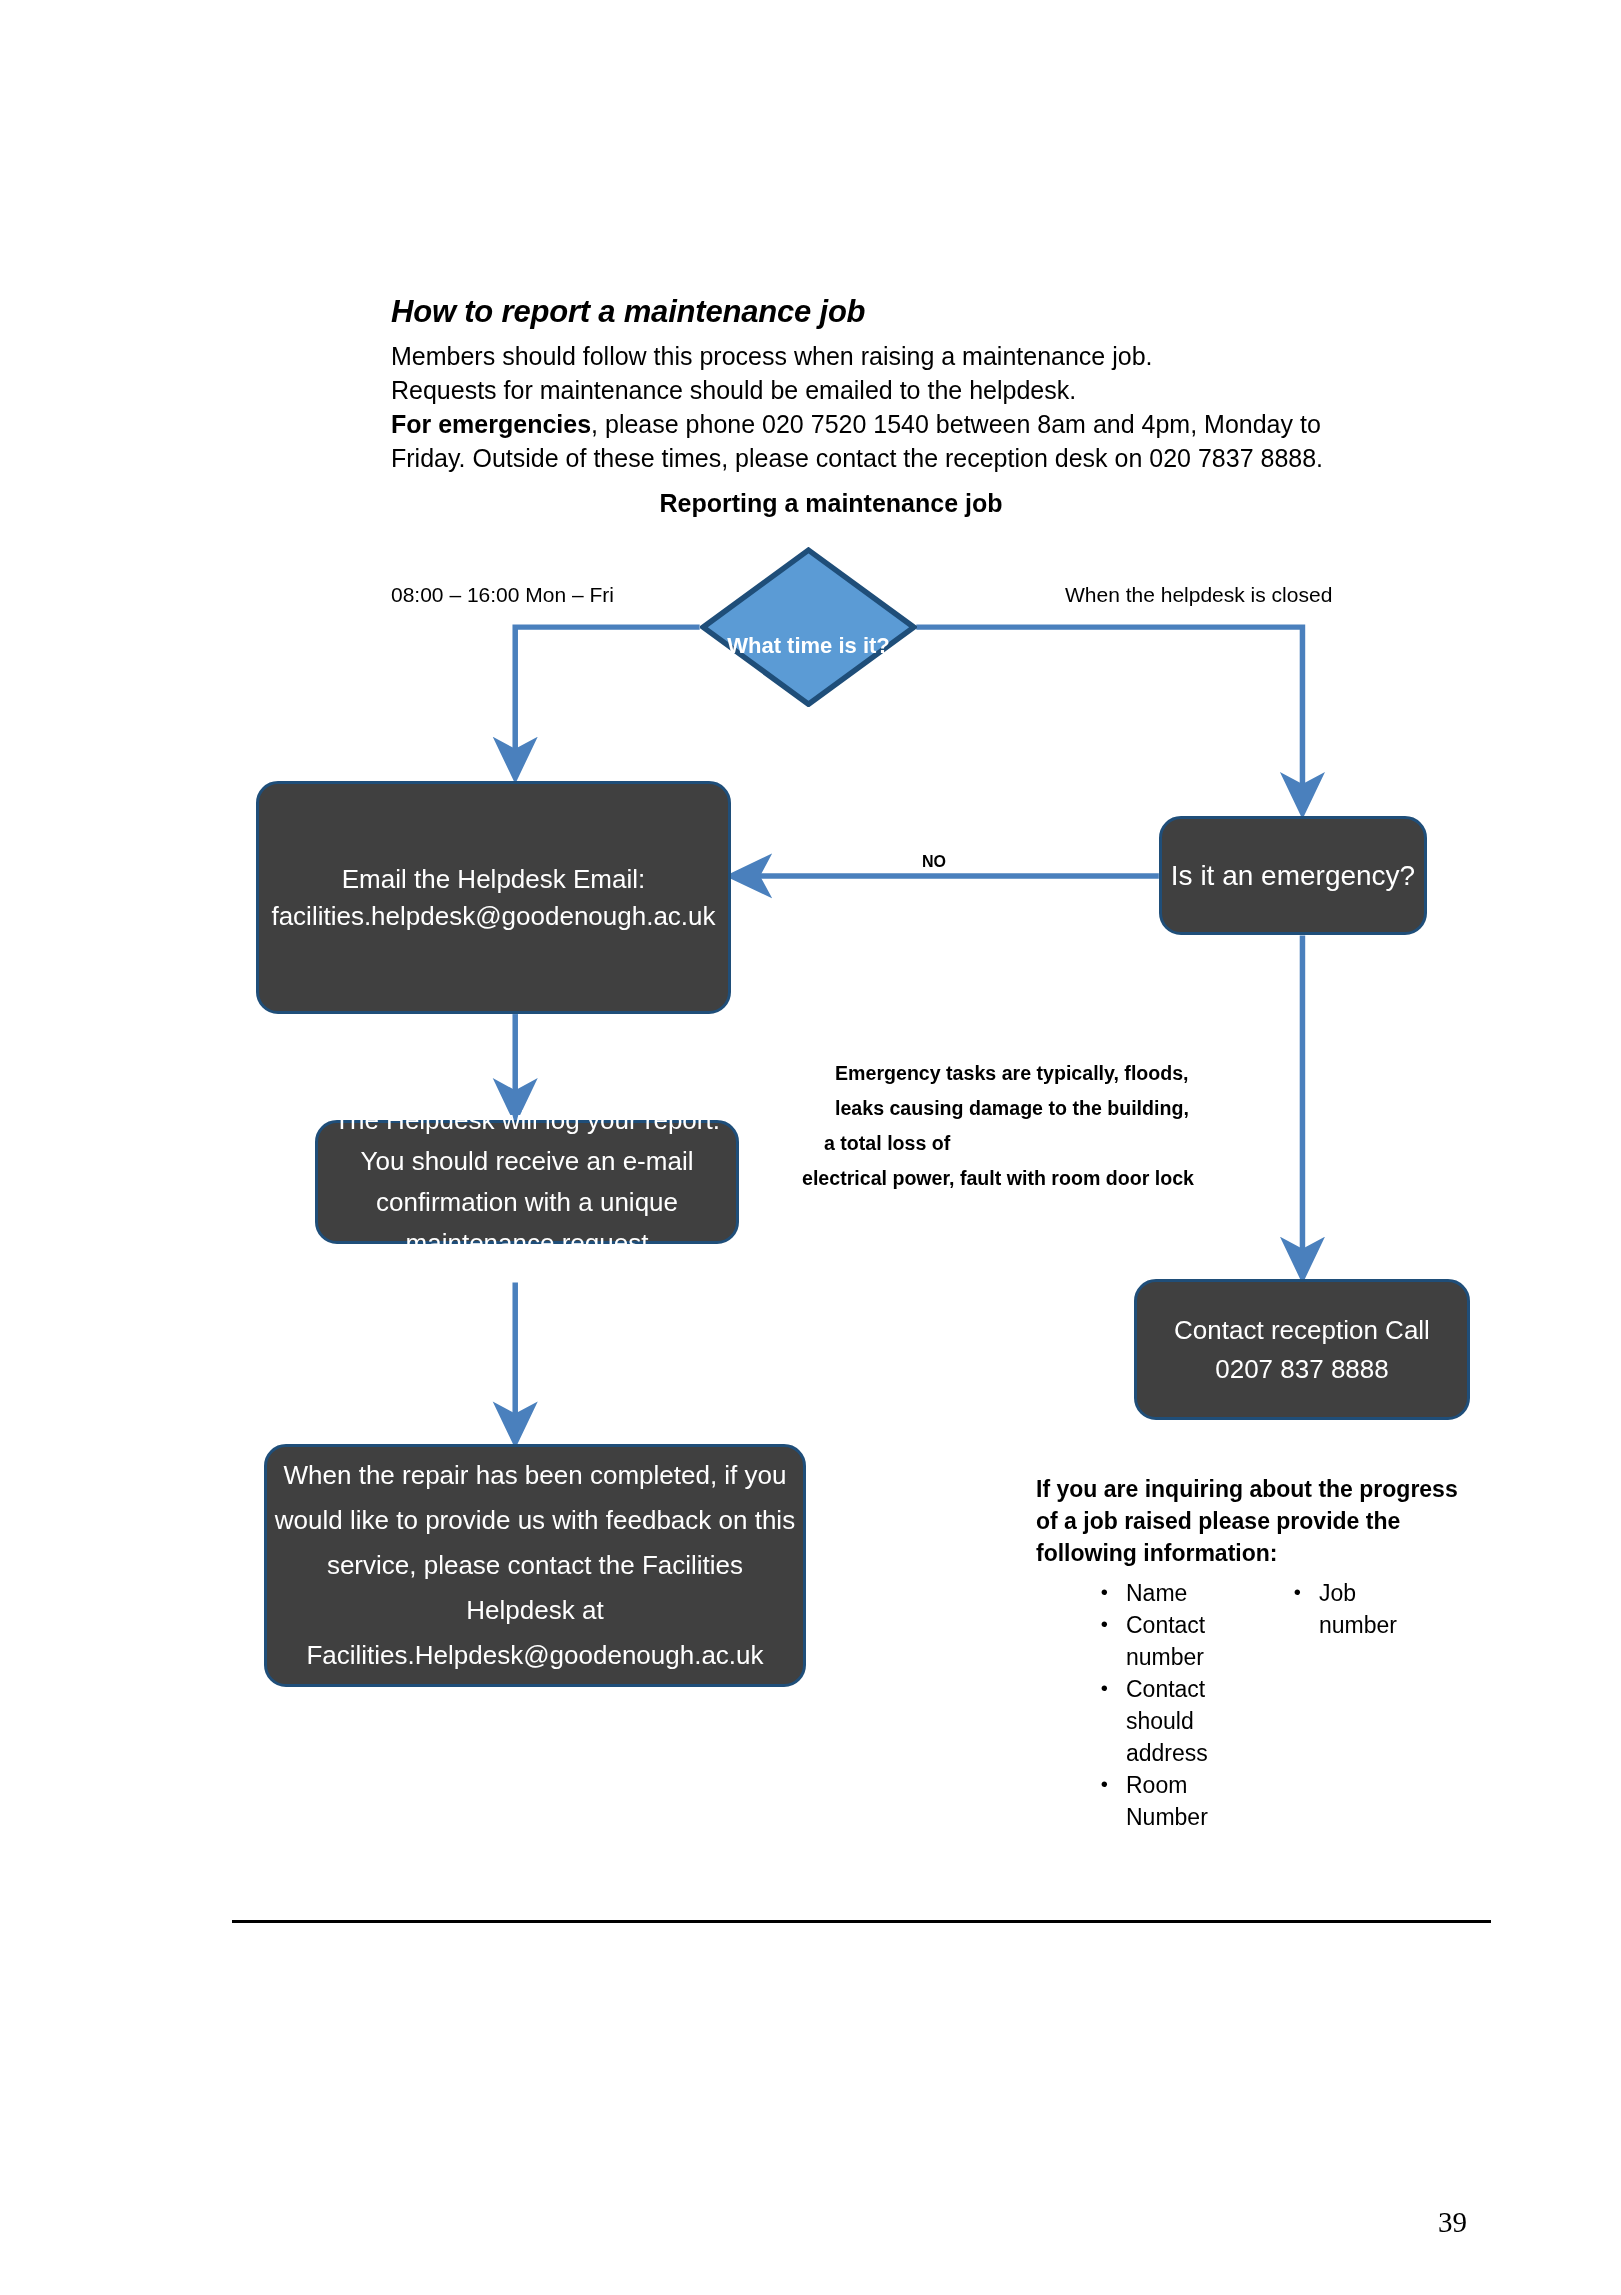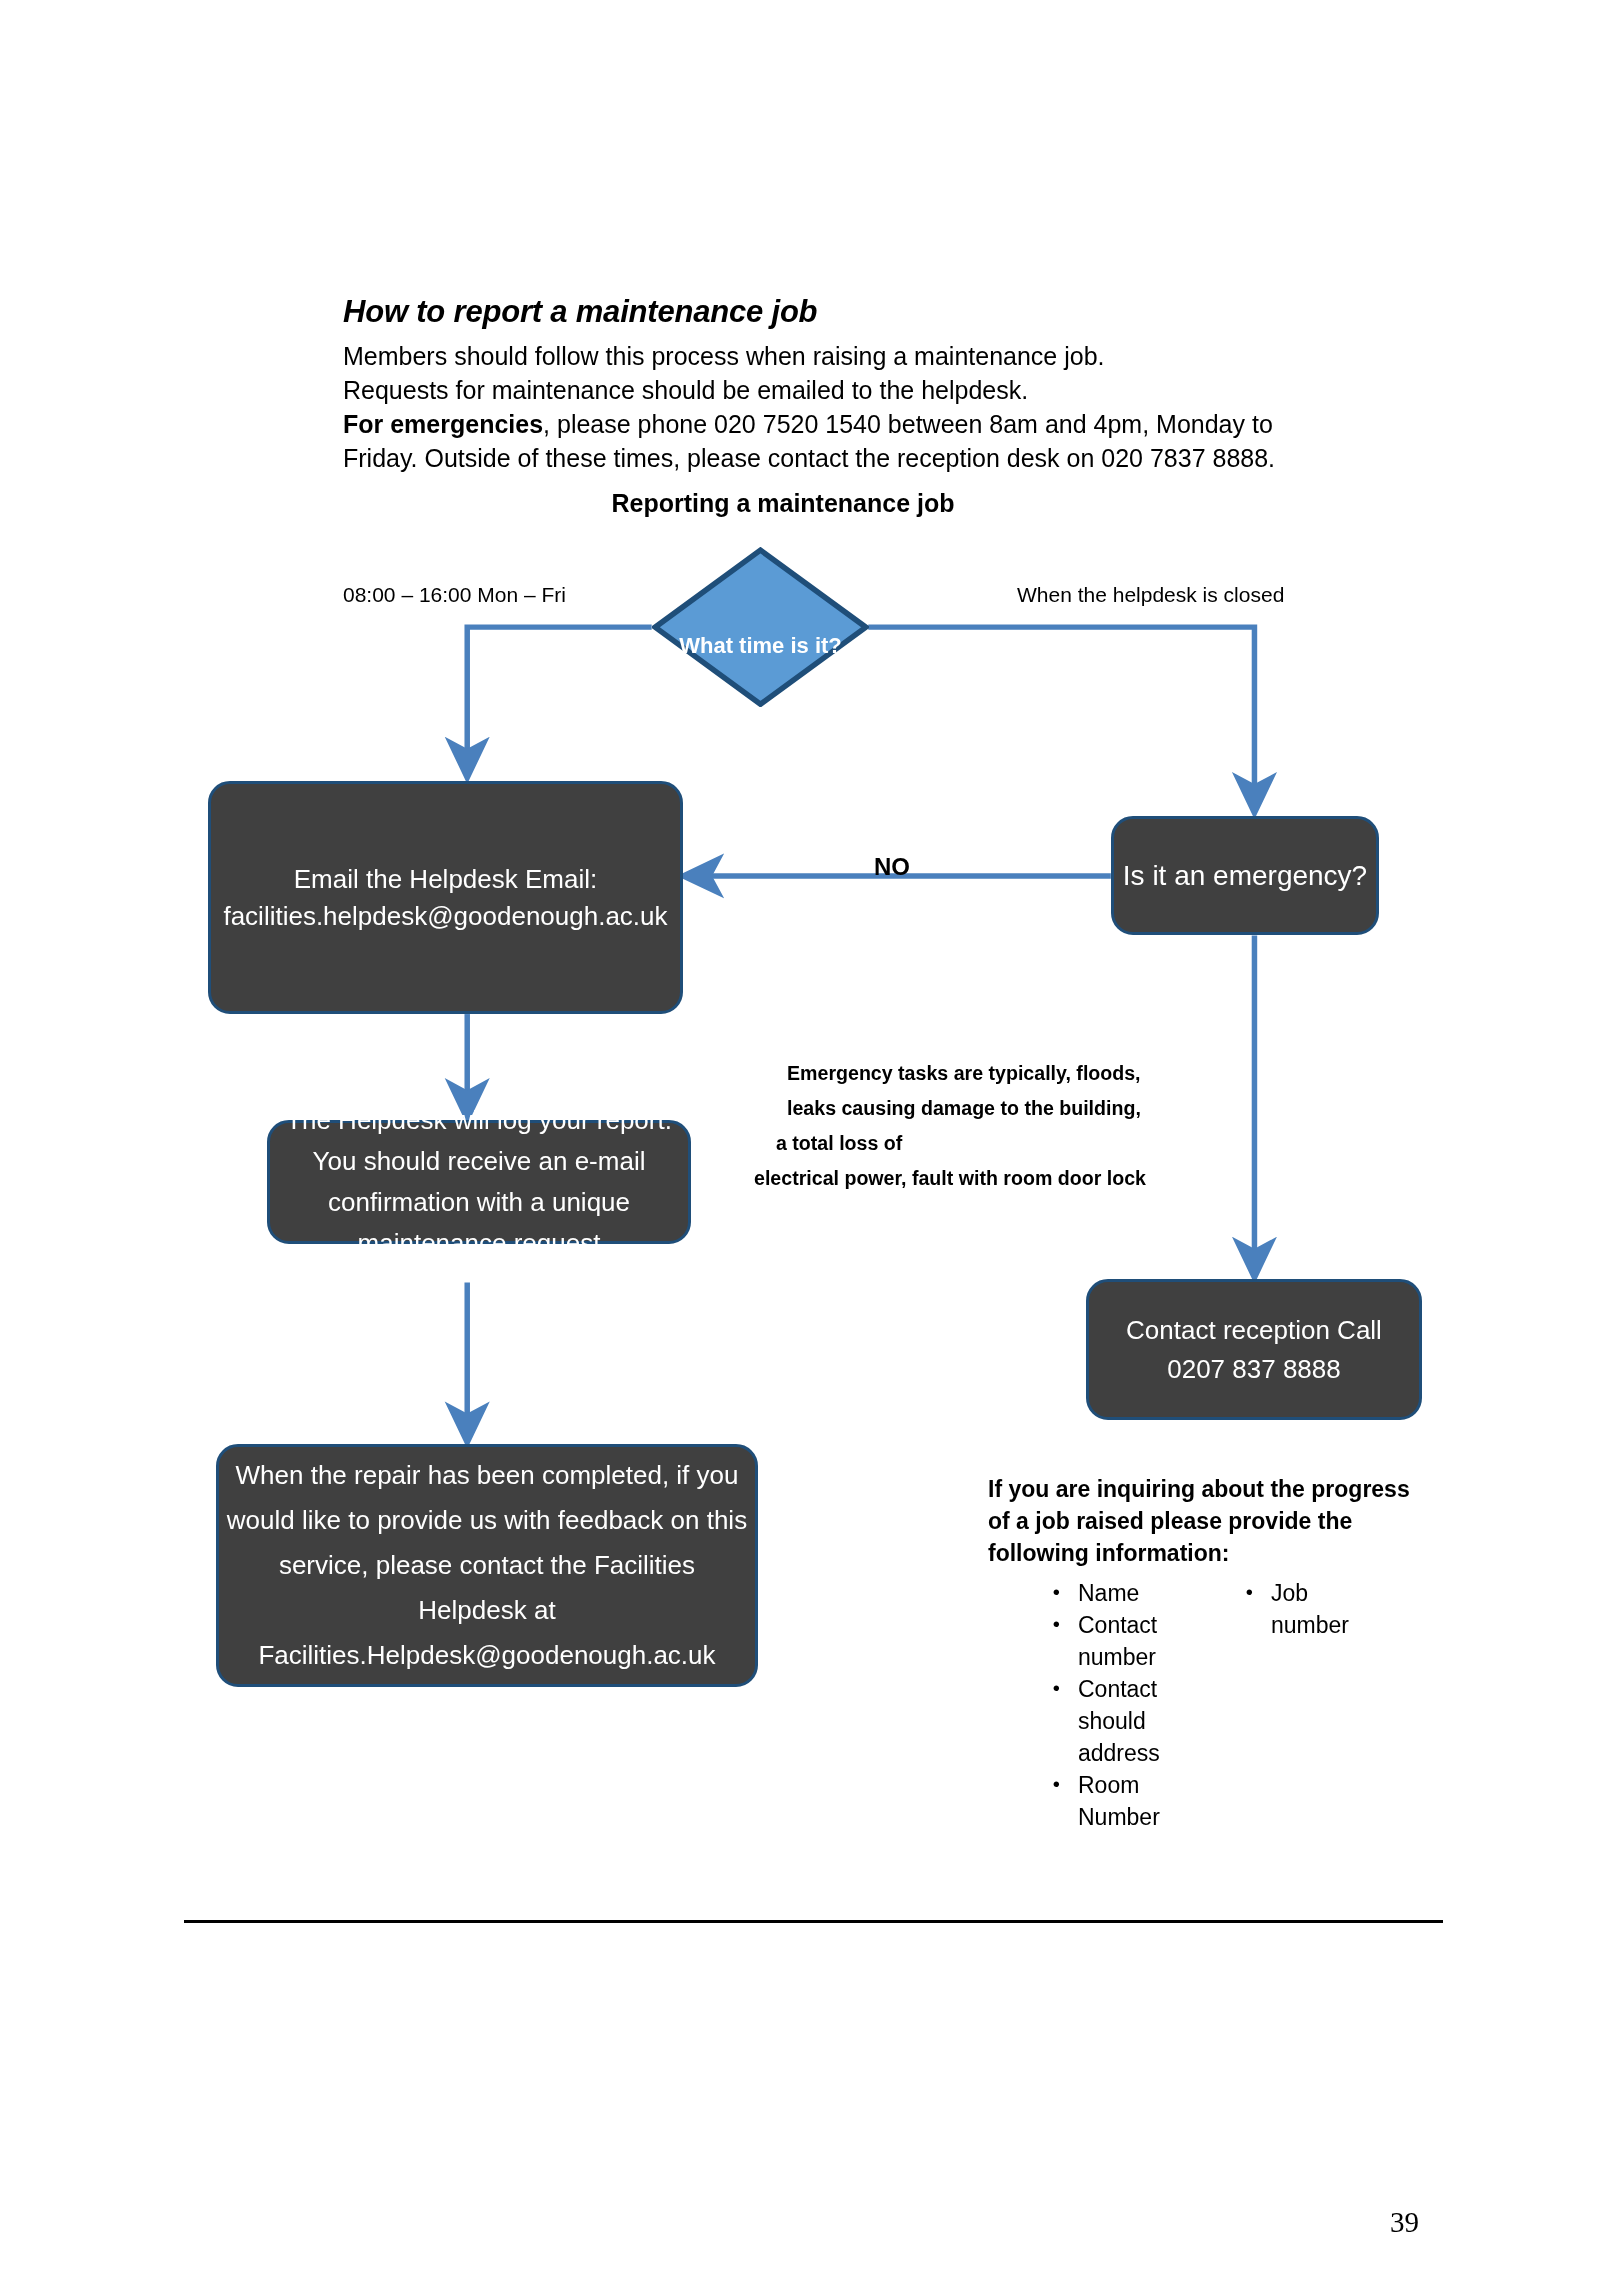--- a/index.html
+++ b/index.html
@@ -13,20 +13,21 @@
     position: relative;
     font-family: "Liberation Sans", sans-serif;
     color: #000000;
     overflow: hidden;
   }
 
   
   #page {
     position: absolute;
     inset: 0;
+    margin-left: 48px;
   }
 
   .heading {
     position: absolute;
     left: 343px;
     top: 294px;
     font-size: 31px;
     font-weight: bold;
     font-style: italic;
     letter-spacing: -0.2px;
@@ -136,21 +137,21 @@
 
   
   .anno {
     position: absolute;
     font-size: 21px;
     white-space: nowrap;
     z-index: 4;
   }
   #label-open   { left: 343px; top: 583px; }
   #label-closed { left: 1017px; top: 583px; }
-  #label-no     { left: 874px; top: 853px; font-size: 24px; font-weight: bold; }
+  #label-no     { left: 874px; top: 853px; font-size: 16px; font-weight: bold; }
 
   #emergency-note {
     position: absolute;
     left: 754px;
     top: 1056px;
     font-size: 19.6px;
     font-weight: bold;
     line-height: 35px;
     z-index: 4;
   }

